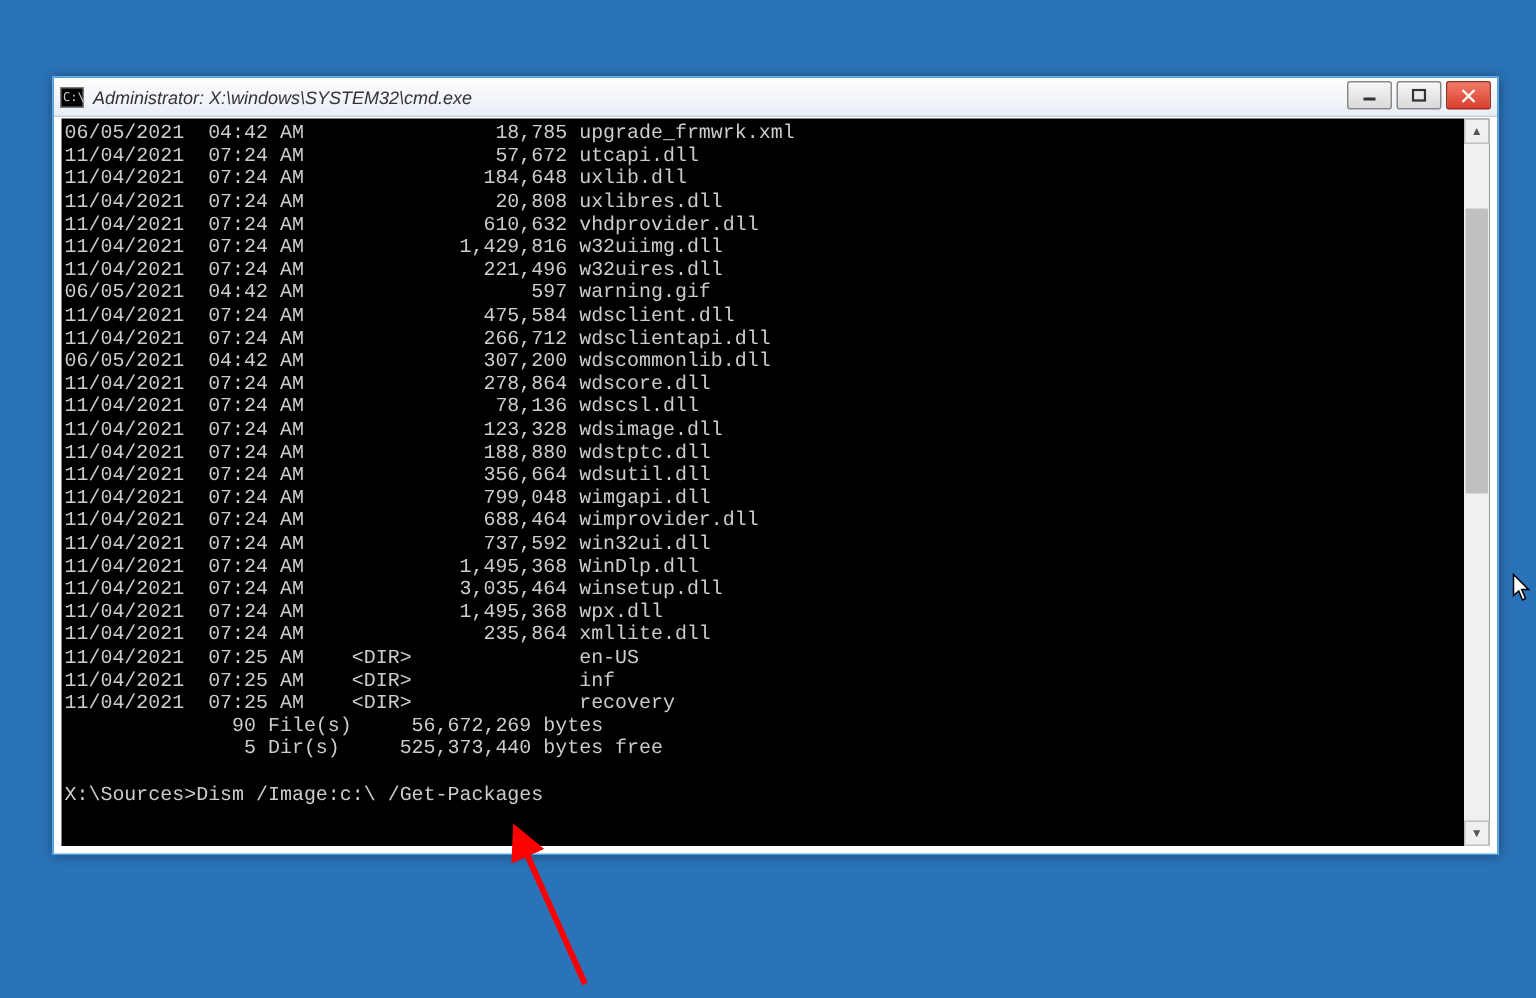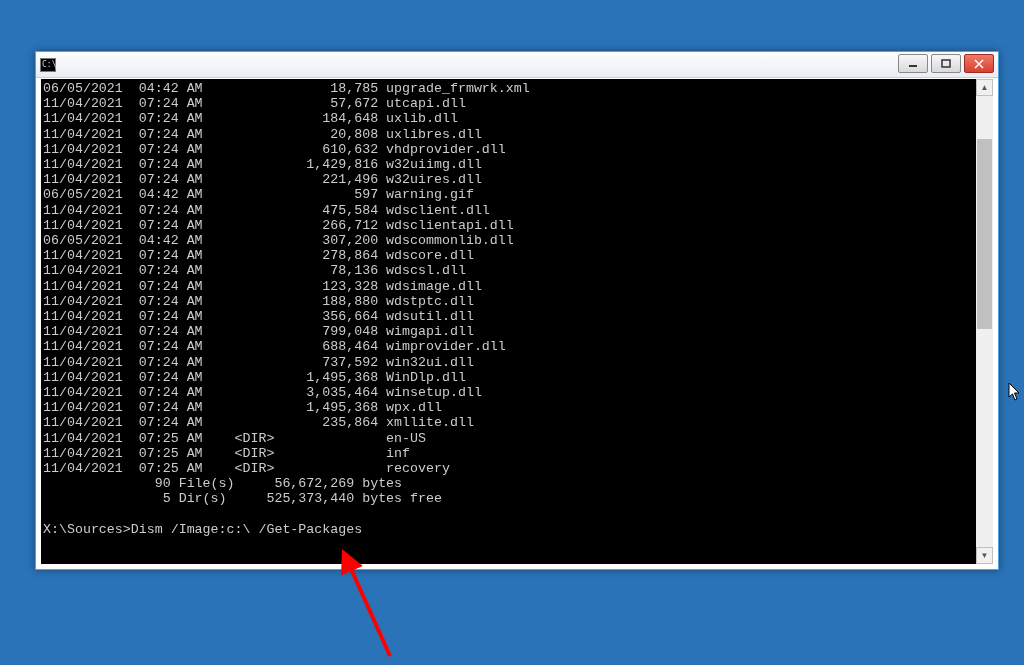--- a/index.html
+++ b/index.html
@@ -146,20 +146,21 @@
     height: 20px;
     pointer-events: none;
   }
 </style>
 </head>
 <body>
 
 <div class="window">
   <div class="titlebar">
     <div class="app-icon">C:\</div>
+    <div class="title-text">Administrator: X:\windows\SYSTEM32\cmd.exe</div>
     <div class="win-buttons">
       <div class="win-btn">
         <svg width="10" height="10">
             <line x1="1" y1="7" x2="9" y2="7" stroke="#333" stroke-width="2"></line>
           </svg>
       </div>
       <div class="win-btn">
         <svg width="10" height="10">
             <rect x="1" y="1" width="8" height="7" fill="none" stroke="#333" stroke-width="1.5"></rect>
           </svg>

